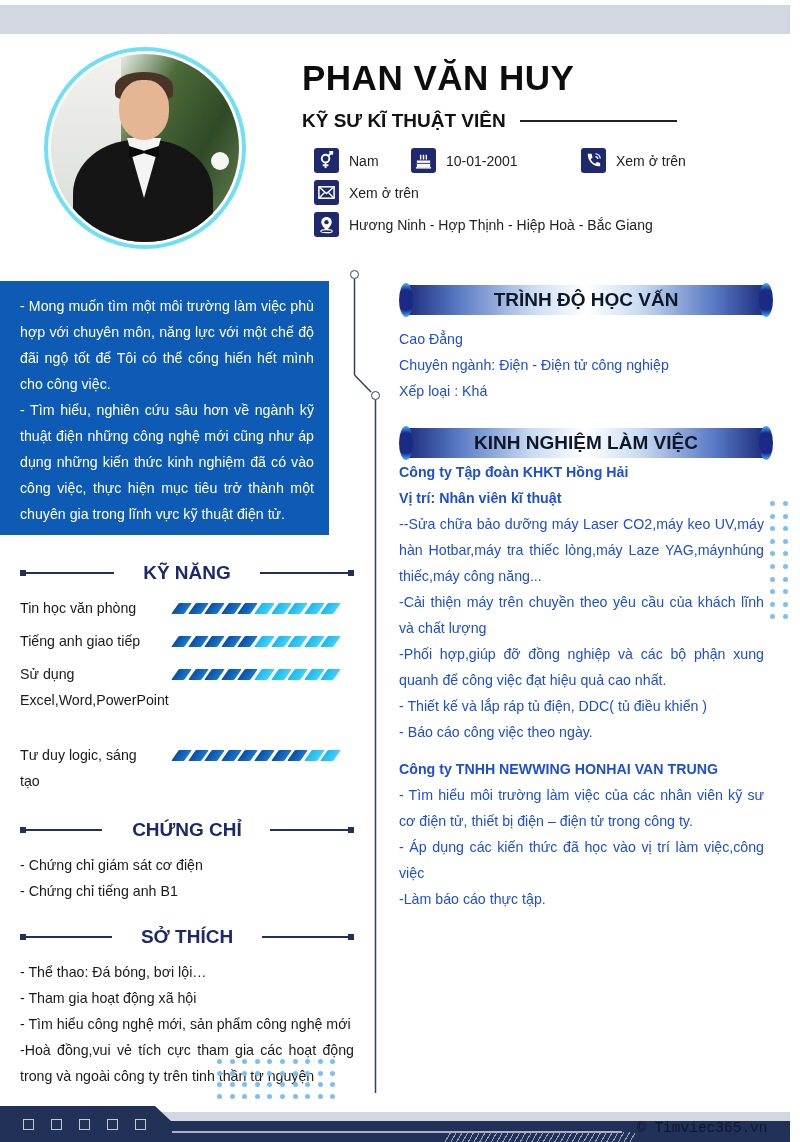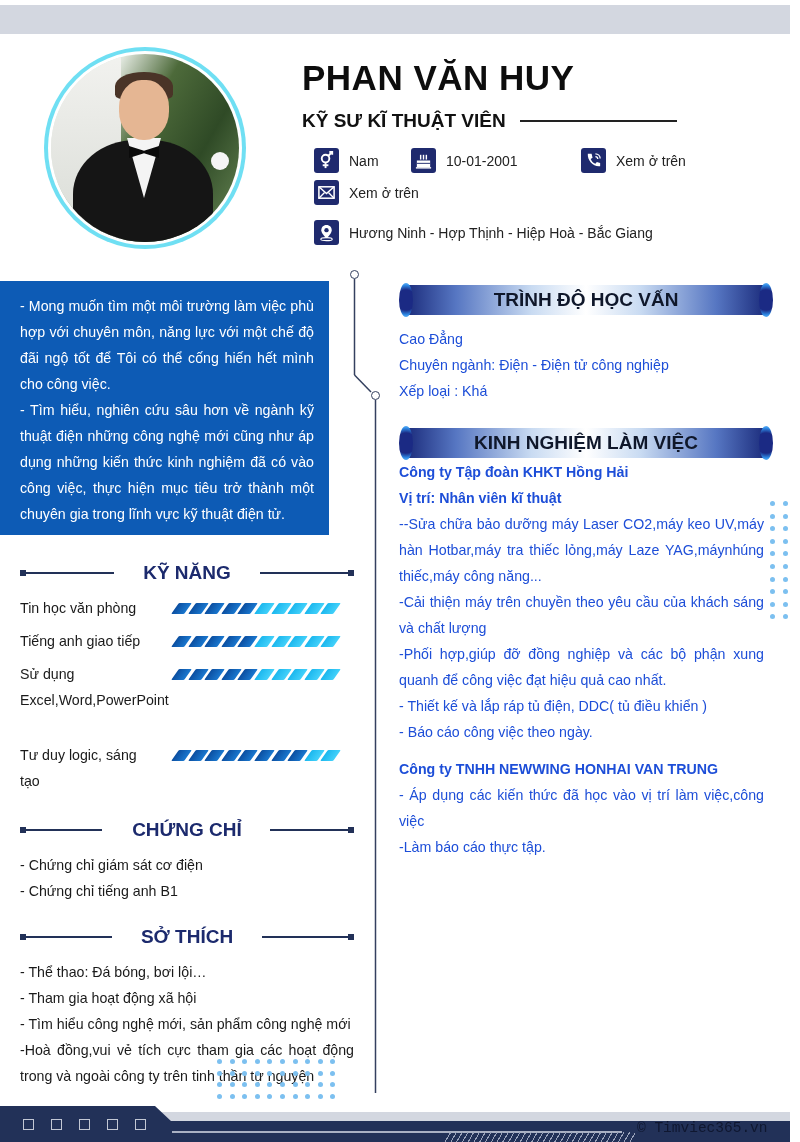--- a/index.html
+++ b/index.html
@@ -139,21 +139,21 @@
   <span class="ic">
     <svg viewBox="0 0 20 20">
         <rect x="2" y="4" width="16" height="12" fill="none" stroke="#fff" stroke-width="1.6"></rect>
         <polyline points="2,4 10,11 18,4" fill="none" stroke="#fff" stroke-width="1.6"></polyline>
         <line x1="2" y1="16" x2="8" y2="10" stroke="#fff" stroke-width="1.4"></line>
         <line x1="18" y1="16" x2="12" y2="10" stroke="#fff" stroke-width="1.4"></line>
       </svg>
   </span>
   <span>Xem ở trên</span>
 </div>
-<div class="info" style="left:302px; top:220px;align-items:center;">
+<div class="info" style="left:302px; top:212px;align-items:center;">
   <span class="ic">
     <svg viewBox="0 0 20 20">
         <path d="M10 2 C6.5 2 4.5 4.5 4.5 7.5 C4.5 11 10 16 10 16 C10 16 15.5 11 15.5 7.5 C15.5 4.5 13.5 2 10 2 Z" fill="#fff"></path>
         <circle cx="10" cy="7.5" r="2.3" fill="#1f2a6e"></circle>
         <ellipse cx="10" cy="17" rx="6" ry="1.6" fill="none" stroke="#fff" stroke-width="1.2"></ellipse>
       </svg>
   </span>
   <span>Hương Ninh - Hợp Thịnh - Hiệp Hoà - Bắc Giang</span>
 </div>
 
@@ -275,27 +275,28 @@
 <div class="banner" style="top:416px;margin-top:10px;">
   <div class="bg"></div>
     <div class="cap l"></div>
     <div class="cap r"></div>
   <div class="title">KINH NGHIỆM LÀM VIỆC</div>
 </div>
 <div class="rtext" style="top:459px;">
   <div class="b">Công ty Tập đoàn KHKT Hồng Hải</div>
   <div class="b">Vị trí: Nhân viên kĩ thuật</div>
   <div>--Sửa chữa bảo dưỡng máy Laser CO2,máy keo UV,máy hàn Hotbar,máy tra thiếc lỏng,máy Laze YAG,máynhúng thiếc,máy công năng...</div>
-  <div>-Cải thiện máy trên chuyền theo yêu cầu của khách sáng và chất lượng</div>
+  <div>-Cải thiện máy trên chuyền theo yêu cầu của khách lĩnh và chất lượng</div>
   <div>-Phối hợp,giúp đỡ đồng nghiệp và các bộ phận xung quanh để công việc đạt hiệu quả cao nhất.</div>
   <div>- Thiết kế và lắp ráp tủ điện, DDC( tủ điều khiển )</div>
   <div>- Báo cáo công việc theo ngày.</div>
 </div>
 <div class="rtext" style="top:756px;">
   <div class="b">Công ty TNHH NEWWING HONHAI VAN TRUNG</div>
+  <div>- Tìm hiểu môi trường làm việc của các nhân viên kỹ sư cơ điện tử, thiết bị điện – điện tử trong công ty.</div>
   <div>- Áp dụng các kiến thức đã học vào vị trí làm việc,công việc</div>
   <div>-Làm báo cáo thực tập.</div>
 </div>
 
 <div class="dots" id="dots-right" style="left:770px; top:501px; grid-template-columns: repeat(2,5px); column-gap:8px; row-gap:7.6px;">
     <span></span>
     <span></span>
     <span></span>
     <span></span>
     <span></span>

